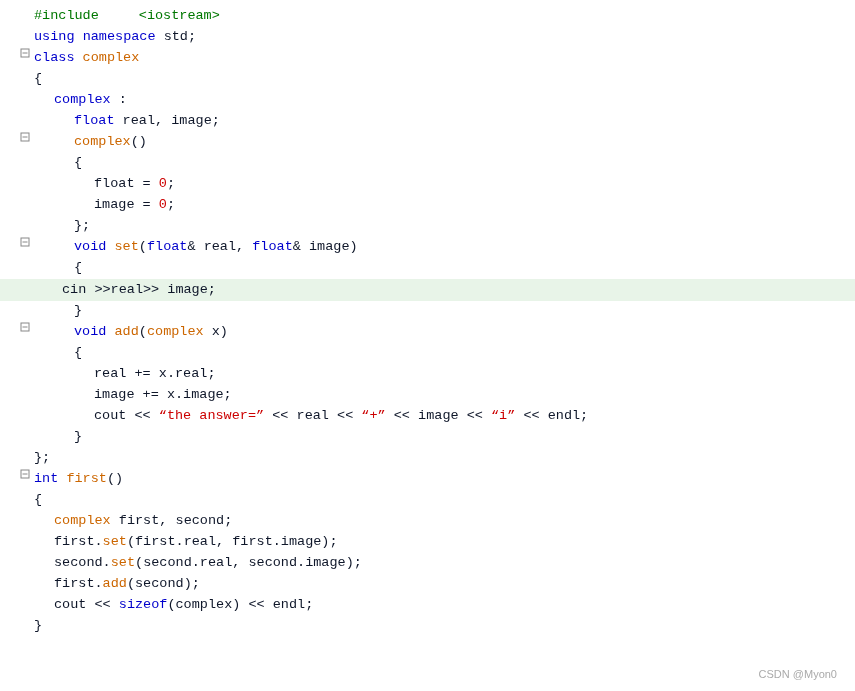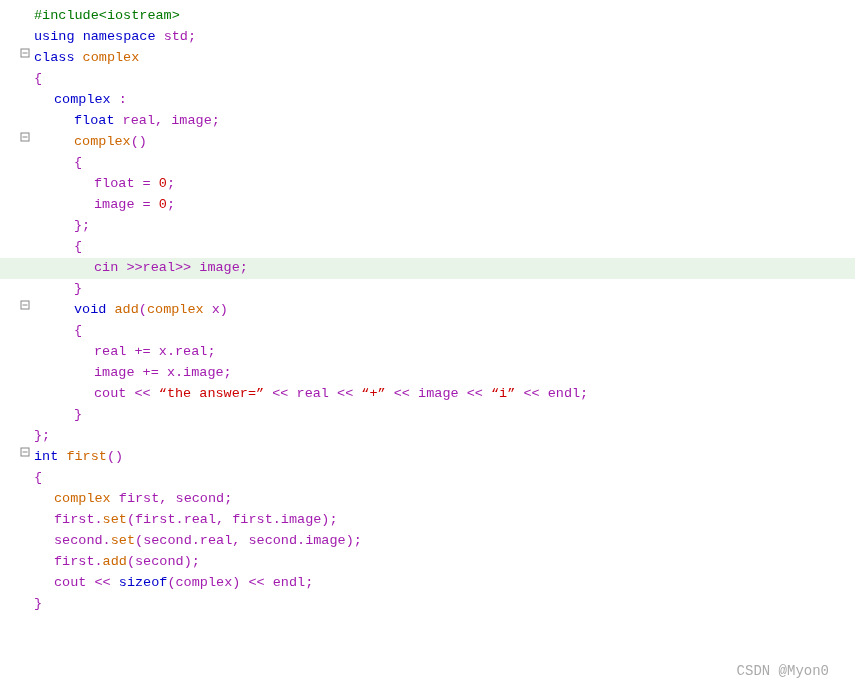--- a/index.html
+++ b/index.html
@@ -18,20 +18,21 @@
       overflow: hidden;
     }
     .line {
       display: flex;
       align-items: flex-start;
       min-height: 21px;
       position: relative;
     }
     .line.highlighted {
       background: #e8f4e8;
+      flex-direction: column;
     }
     .gutter {
       width: 18px;
       min-width: 18px;
       display: flex;
       align-items: center;
       justify-content: center;
       color: #aaa;
       font-size: 11px;
       padding-top: 1px;
@@ -44,37 +45,37 @@
       justify-content: center;
       color: #999;
       font-size: 10px;
       cursor: pointer;
     }
     .code-line {
       flex: 1;
       padding-left: 2px;
       white-space: pre;
     }
-    .c-header { color: #007700; }
+    .c-header { color: #007700; margin-left: 40px; }
     .c-keyword { color: #0000cc; }
     .c-type { color: #0000cc; }
     .c-classname { color: #cc6600; }
     .c-funcname { color: #cc6600; }
     .c-string { color: #cc0000; }
     .c-number { color: #cc0000; }
-    .c-plain { color: #a21caf; }
+    .c-plain { color: #0f172a; }
     .c-macro { color: #007700; text-align: center; }
 
     .watermark {
       position: absolute;
       bottom: 8px;
-      right: 26px;
+      right: 18px;
       color: #aaaaaa;
-      font-size: 14px;
-      font-family: Liberation Mono, monospace;
+      font-size: 11px;
+      font-family: Liberation Sans, sans-serif;
     }
   </style>
 </head>
 <body>
 
 <div class="code-container">
   <div id="code-lines">
       <div class="line">
         <div class="gutter"></div>
         <div class="fold-btn"></div>
@@ -135,20 +136,30 @@
         <div class="fold-btn"></div>
         <div class="code-line"><span style="display: inline-block; width: 60px;"></span><span class="c-plain">image = </span><span class="c-number">0</span><span class="c-plain">;</span></div>
       </div>
       <div class="line">
         <div class="gutter"></div>
         <div class="fold-btn"></div>
         <div class="code-line"><span style="display: inline-block; width: 40px;"></span><span class="c-plain">};</span></div>
       </div>
       <div class="line">
         <div class="gutter"></div>
+        <div class="fold-btn">
+          <svg width="10" height="10" viewBox="0 0 10 10">
+            <rect x="1" y="1" width="8" height="8" fill="none" stroke="#888" stroke-width="1"></rect>
+            <line x1="2.5" y1="5" x2="7.5" y2="5" stroke="#888" stroke-width="1"></line>
+          </svg>
+        </div>
+        <div class="code-line"><span style="display: inline-block; width: 40px;"></span><span class="c-type">void</span><span class="c-plain"> </span><span class="c-funcname">set</span><span class="c-plain">(</span><span class="c-type">float</span><span class="c-plain">&amp; real, </span><span class="c-type">float</span><span class="c-plain">&amp; image)</span></div>
+      </div>
+      <div class="line">
+        <div class="gutter"></div>
         <div class="fold-btn"></div>
         <div class="code-line"><span style="display: inline-block; width: 40px;"></span><span class="c-plain">{</span></div>
       </div>
       <div class="line highlighted">
         <div class="gutter"></div>
         <div class="fold-btn"></div>
         <div class="code-line"><span style="display: inline-block; width: 60px;"></span><span class="c-plain">cin &gt;&gt;real&gt;&gt; image;</span></div>
       </div>
       <div class="line">
         <div class="gutter"></div>

